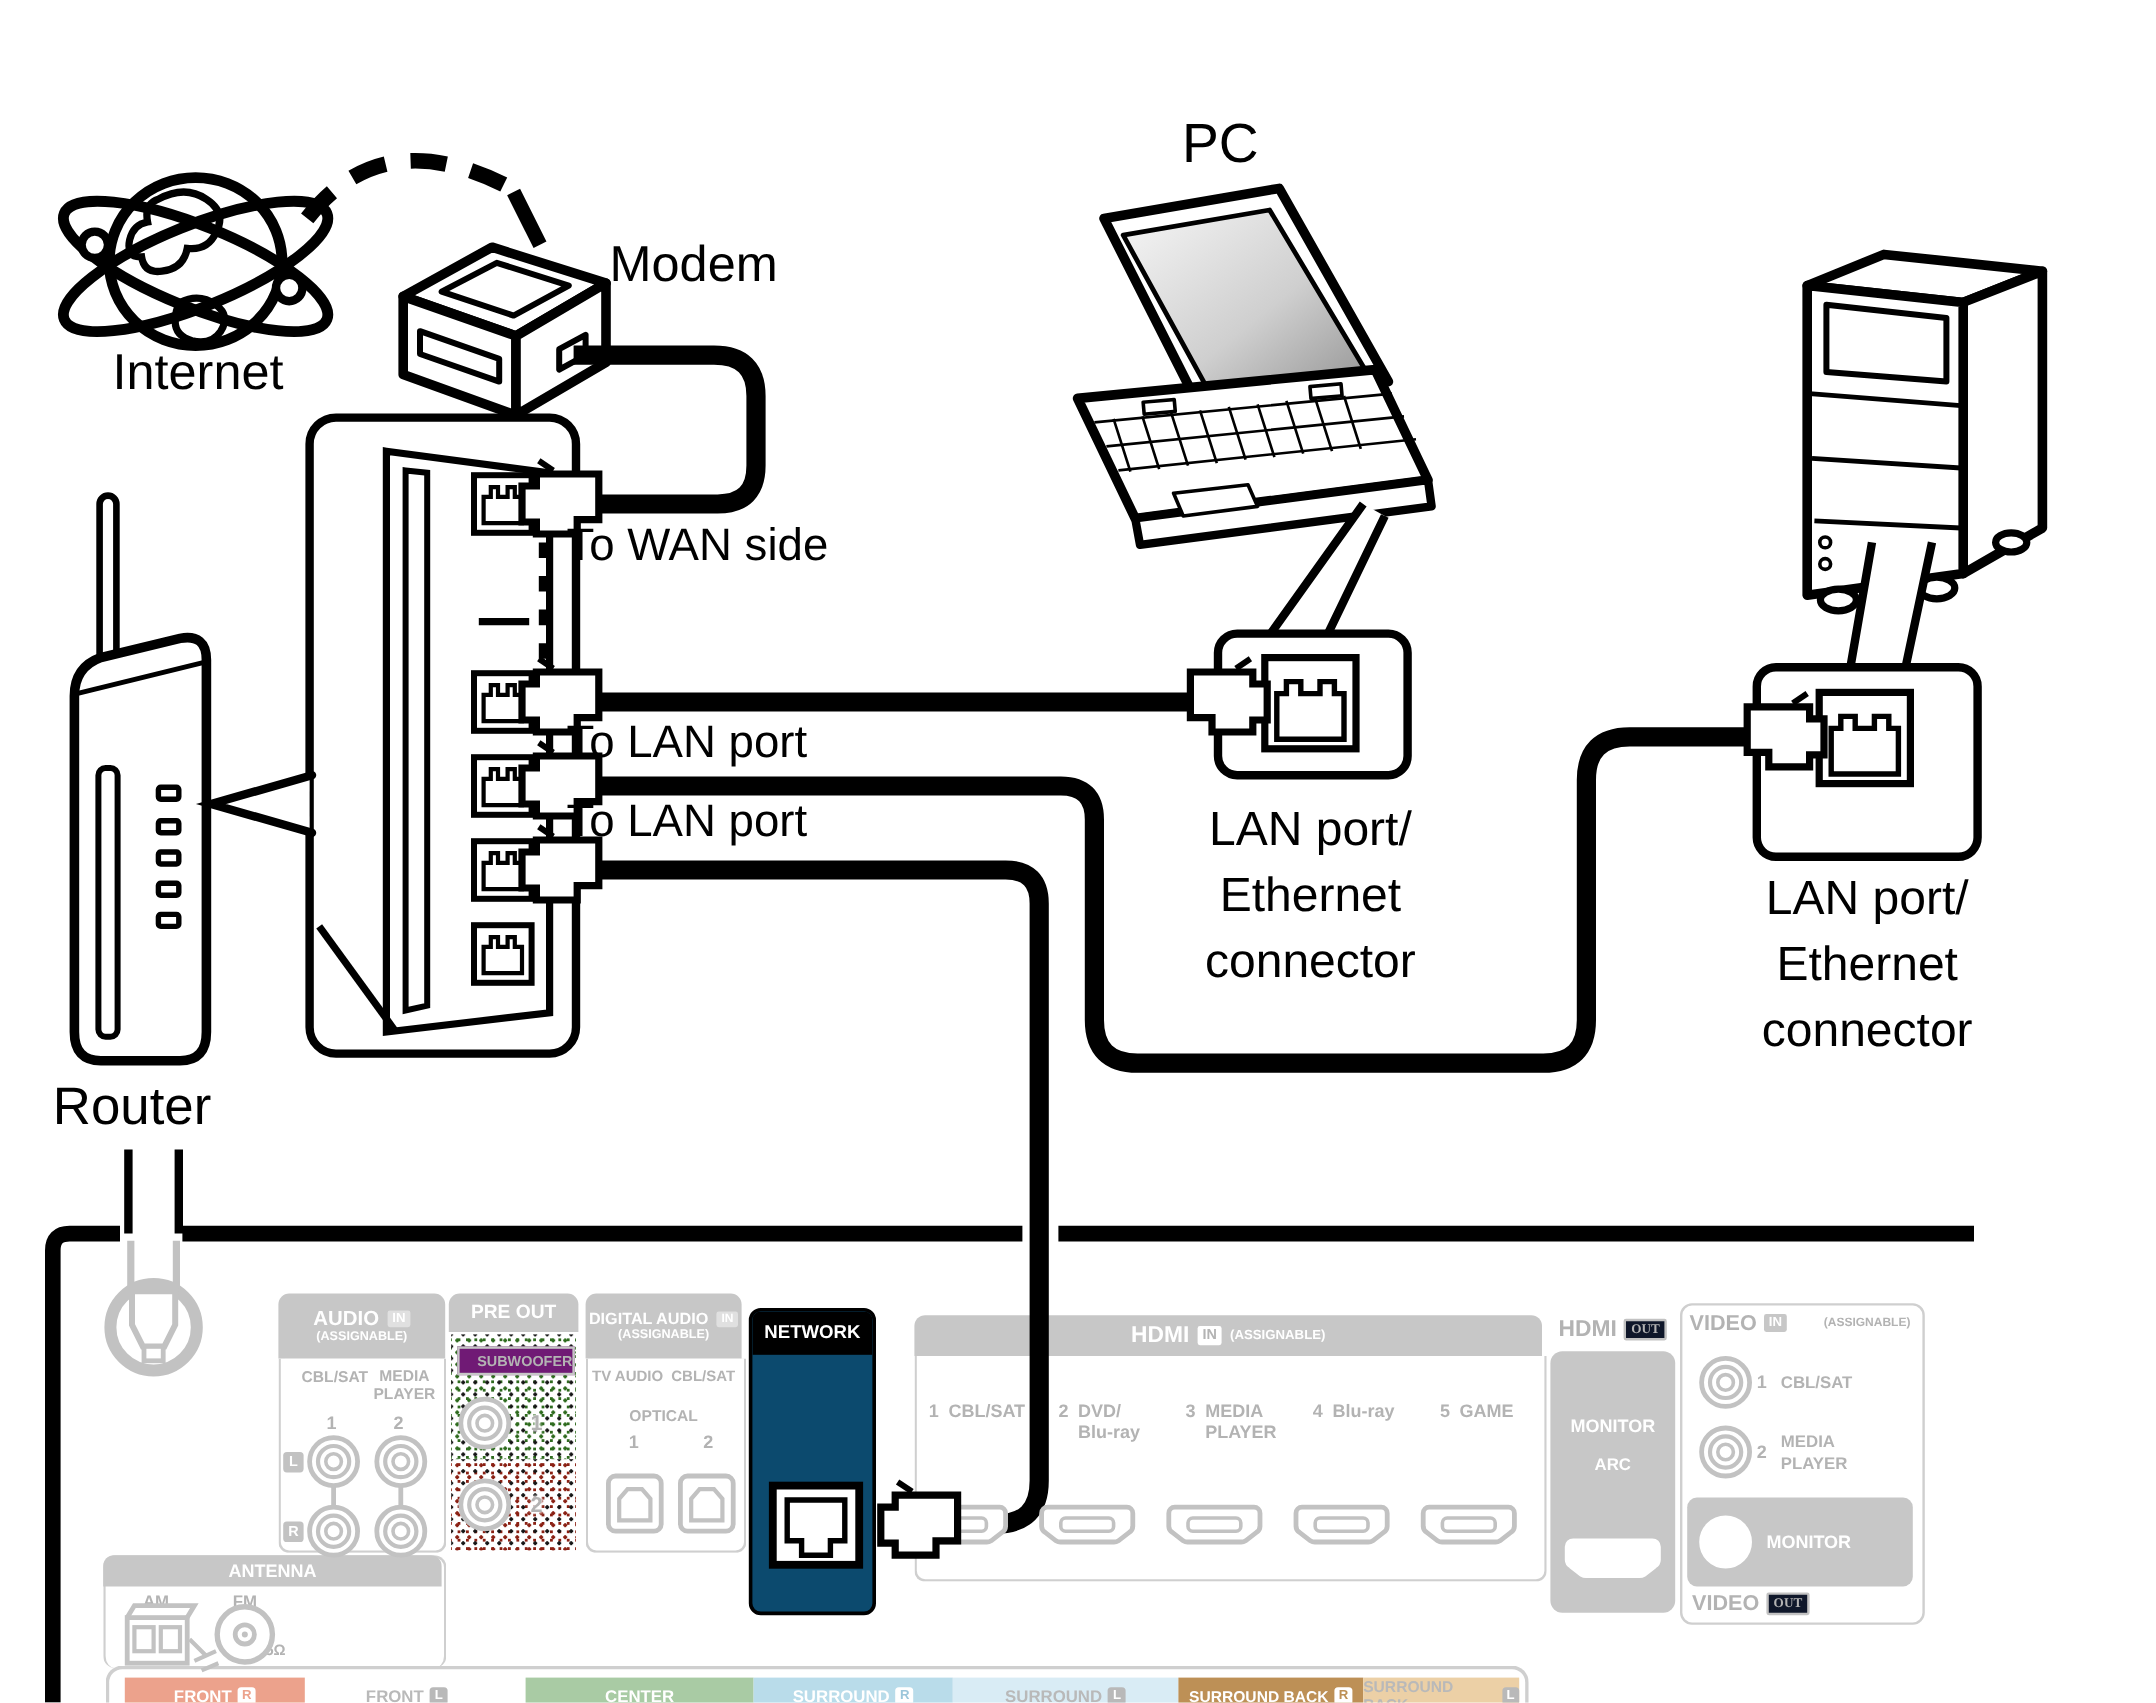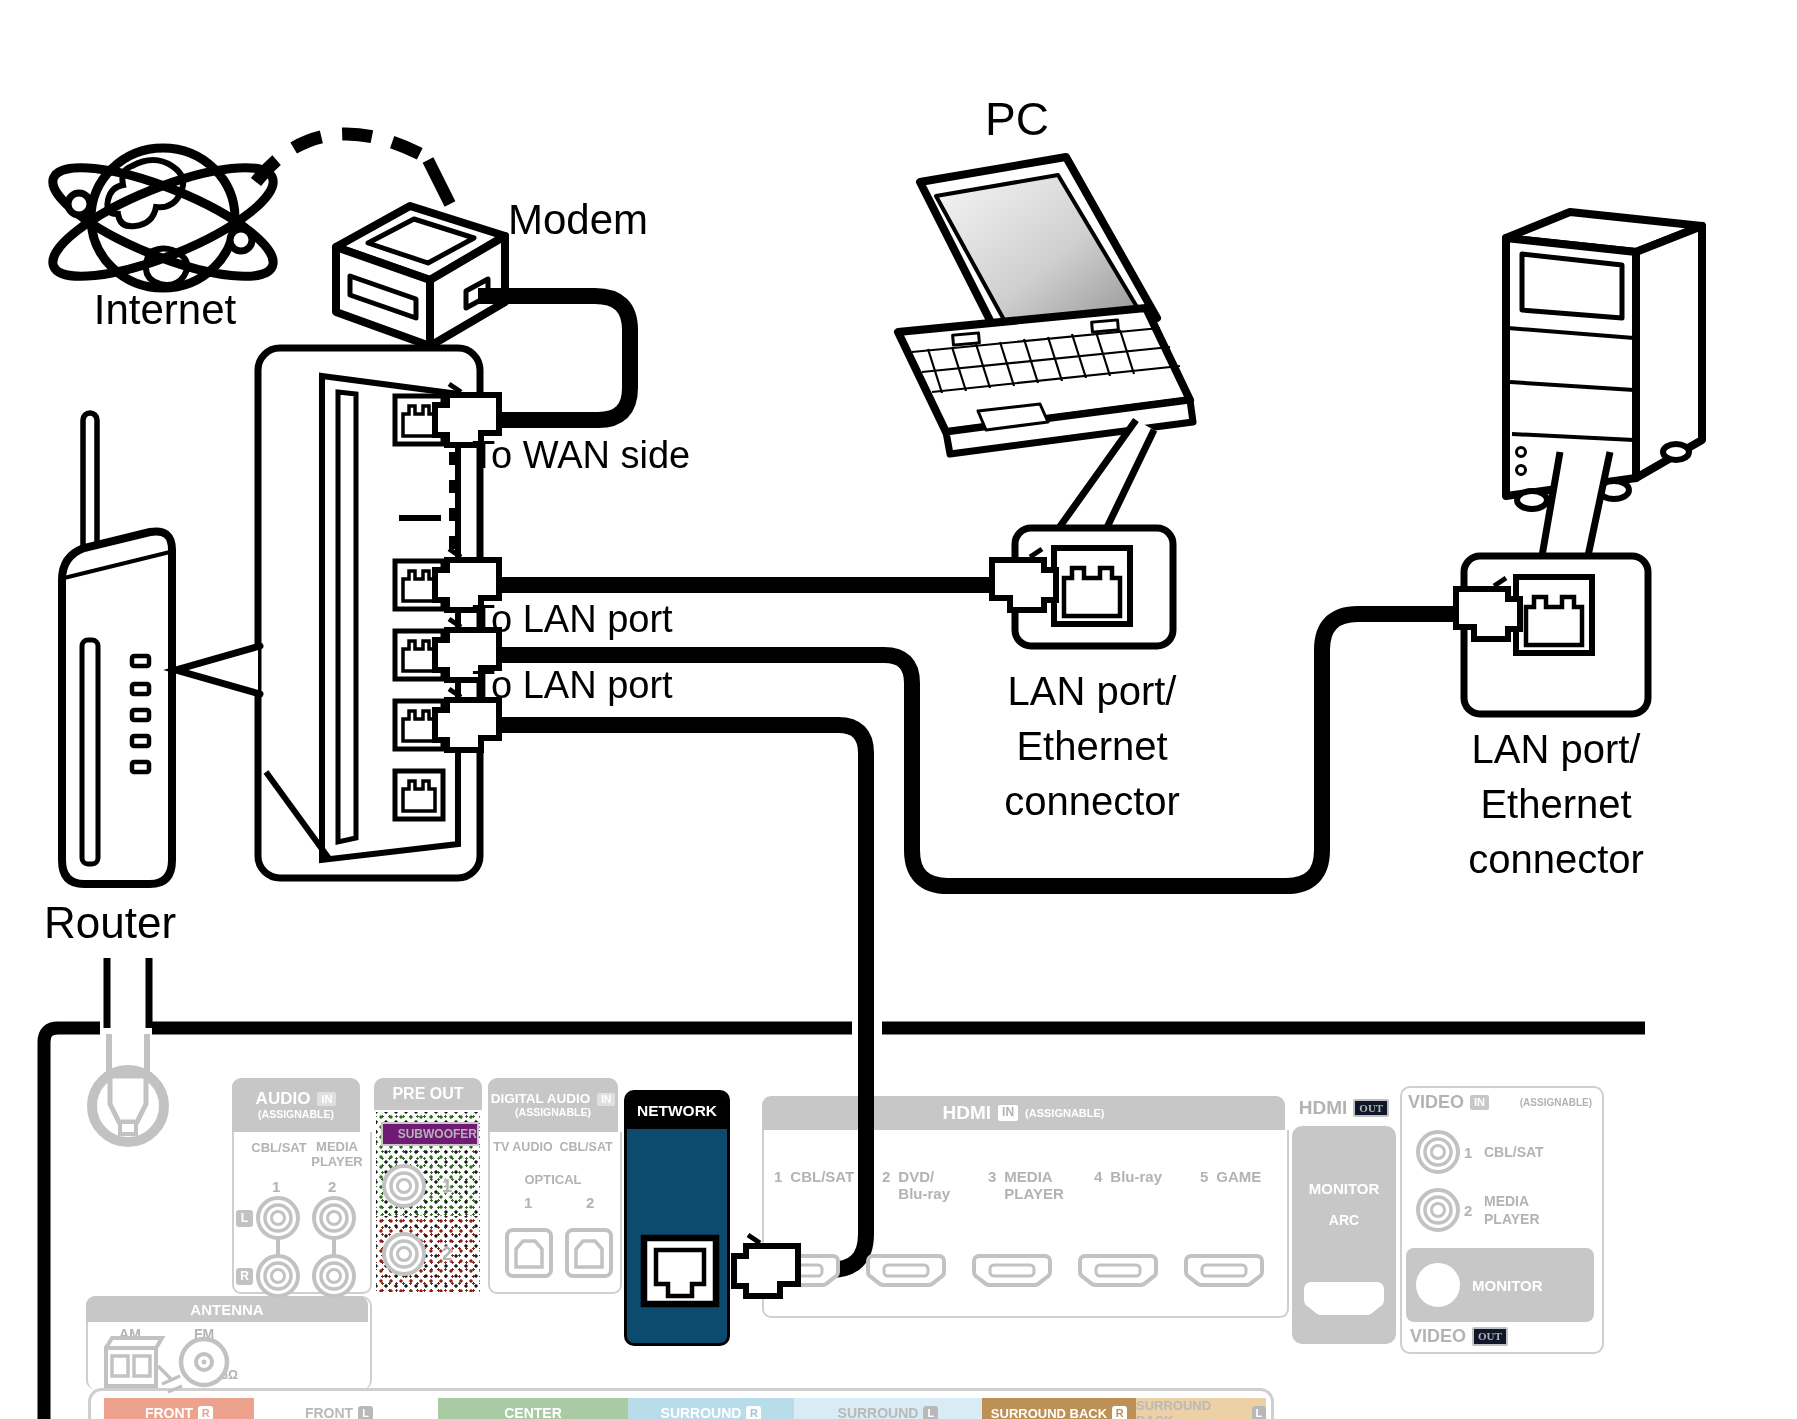--- a/index.html
+++ b/index.html
@@ -42,21 +42,21 @@
        gap:5px;font-weight:bold;font-size:14px;}
   .spk.small{font-size:13px;}
   .spk-badge{display:inline-block;width:15px;height:15px;border-radius:3px;font-size:11px;
              line-height:15px;text-align:center;font-weight:bold;}
 </style>
 </head>
 <body>
 
 <div id="stage">
 
-  <div class="sec-hdr" style="left:232px;top:1078px;width:128px;height:54px;">
+  <div class="sec-hdr" style="left:232px;top:1078px;width:139px;height:54px;">
     <div class="hrow">
         <span style="font-size:17px;">AUDIO</span>
         <span class="badge badge-onbar" style="font-size:11px;">IN</span>
       </div>
     <div style="font-size:10.5px;">(ASSIGNABLE)</div>
   </div>
   <div class="sec-body" style="left:232px;top:1132px;width:136px;height:160px;"></div>
   <div class="ft ctr" style="left:246px;top:1140px;width:66px;font-size:13px;">CBL/SAT</div>
   <div class="ft ctr" style="left:308px;top:1140px;width:58px;font-size:13px;line-height:1.15;">
     <span>MEDIA</span><br><span>PLAYER</span>

